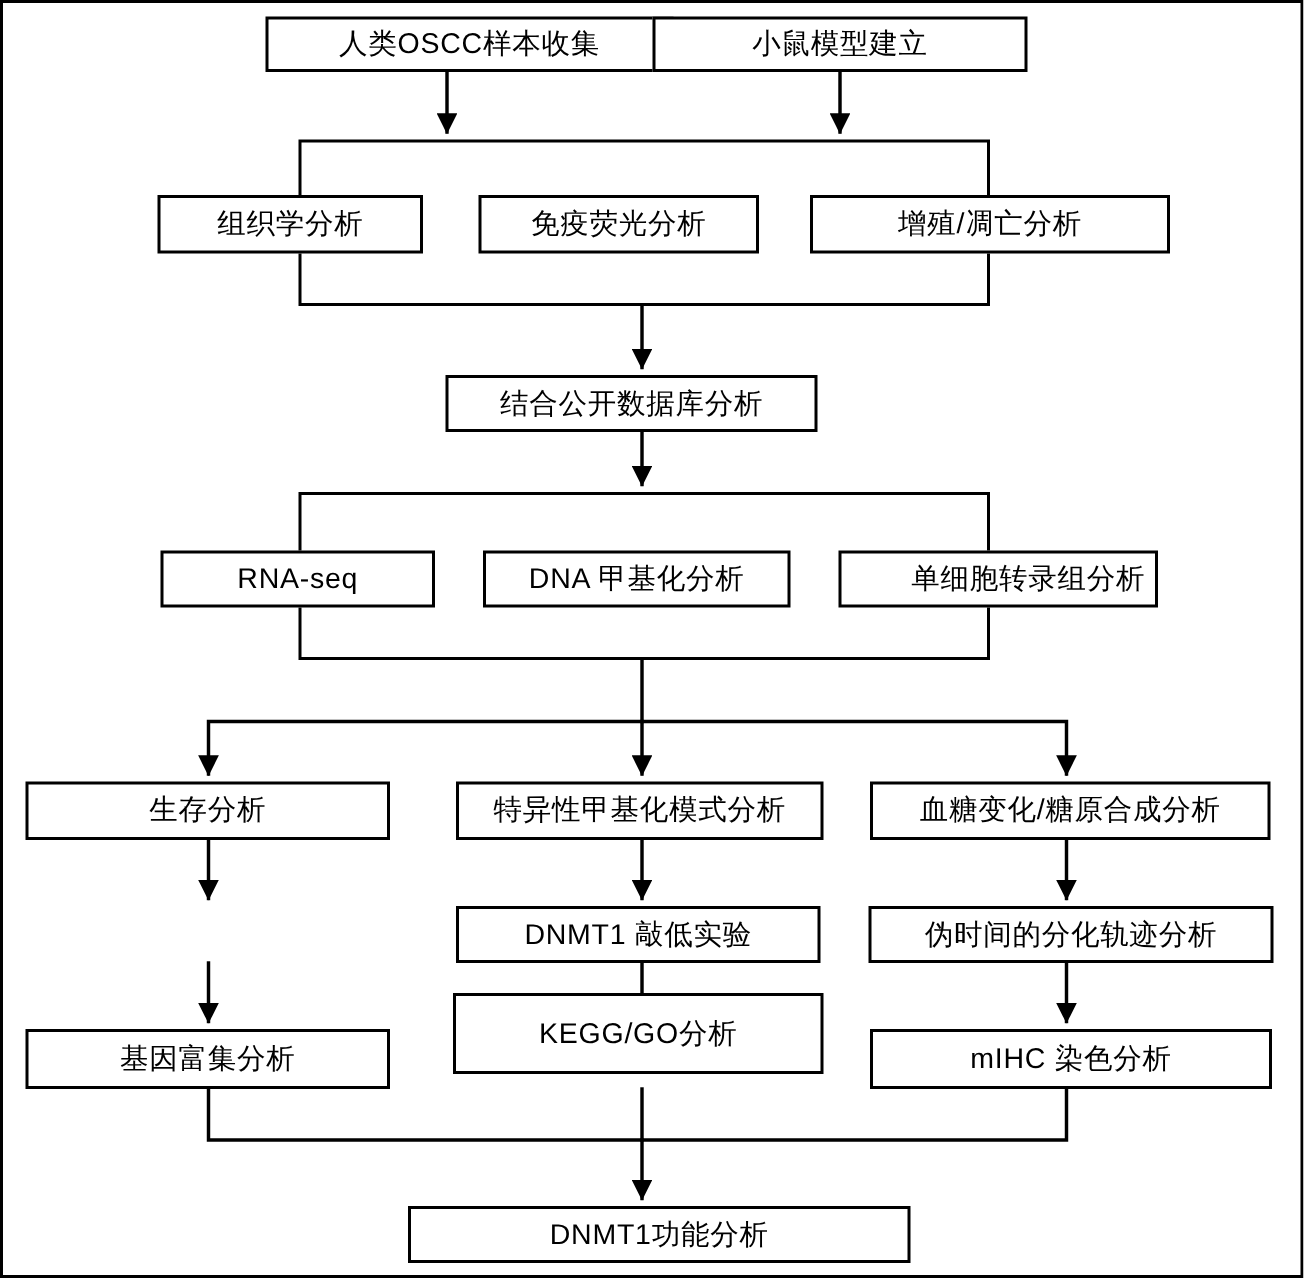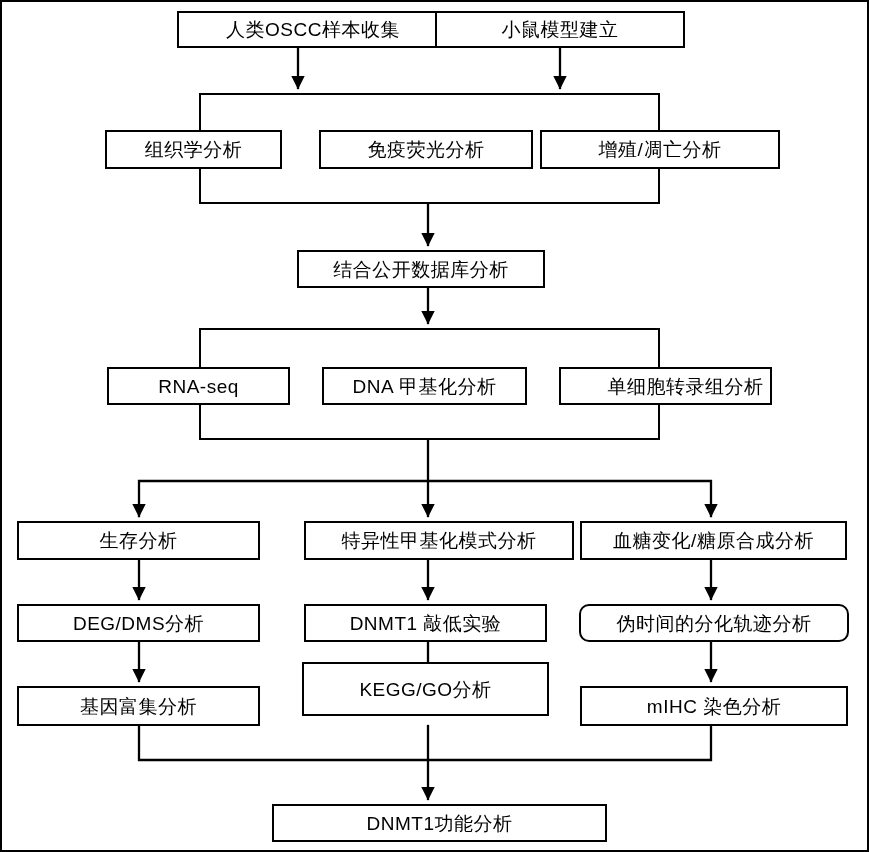--- a/index.html
+++ b/index.html
@@ -84,36 +84,35 @@
     </g>
   </svg>
 
   <div class="group" style="left:197px; top:91px; width:461px; height:111px;"></div>
   <div class="group" style="left:197px; top:326px; width:461px; height:112px;"></div>
 
   <div class="node" style="left:175px; top:9px; width:272px; height:37px;">人类OSCC样本收集</div>
   <div class="node" style="left:433px; top:9px; width:250px; height:37px;">小鼠模型建立</div>
 
   <div class="node" style="left:103px; top:128px; width:177px; height:39px;">组织学分析</div>
-  <div class="node" style="left:317px; top:128px; width:214px; height:39px;">免疫荧光分析</div>
+  <div class="node" style="left:317px; top:128px; width:187px; height:39px;">免疫荧光分析</div>
   <div class="node" style="left:538px; top:128px; width:240px; height:39px;">增殖/凋亡分析</div>
 
   <div class="node" style="left:295px; top:248px; width:248px; height:38px;">结合公开数据库分析</div>
 
   <div class="node" style="left:105px; top:365px; width:183px; height:38px;">RNA-seq</div>
   <div class="node" style="left:320px; top:365px; width:205px; height:38px;">DNA 甲基化分析</div>
   <div class="node" style="left:557px; top:365px; width:213px; height:38px;padding-left:40px;">单细胞转录组分析</div>
 
   <div class="node" style="left:15px; top:519px; width:243px; height:39px;">生存分析</div>
-  <div class="node" style="left:302px; top:519px; width:270px; height:39px;">特异性甲基化模式分析</div>
+  <div class="node" style="left:302px; top:519px; width:245px; height:39px;">特异性甲基化模式分析</div>
   <div class="node" style="left:578px; top:519px; width:267px; height:39px;">血糖变化/糖原合成分析</div>
 
-  <div class="node" style="left:15px; top:602px; width:243px; height:38px;">DEG/DMS分析</div>
   <div class="node" style="left:302px; top:602px; width:243px; height:38px;text-align:right;">DNMT1 敲低实验</div>
-  <div class="node" style="left:577px; top:602px; width:270px; height:38px;border-radius:10px;">伪时间的分化轨迹分析</div>
+  <div class="node" style="left:577px; top:602px; width:270px; height:38px;">伪时间的分化轨迹分析</div>
 
   <div class="node" style="left:15px; top:684px; width:243px; height:40px;">基因富集分析</div>
   <div class="node" style="left:300px; top:660px; width:247px; height:54px;">KEGG/GO分析</div>
   <div class="node" style="left:578px; top:684px; width:268px; height:40px;">mIHC 染色分析</div>
 
   <div class="node" style="left:270px; top:802px; width:335px; height:38px;">DNMT1功能分析</div>
 
 </div>
 
 </body></html>

